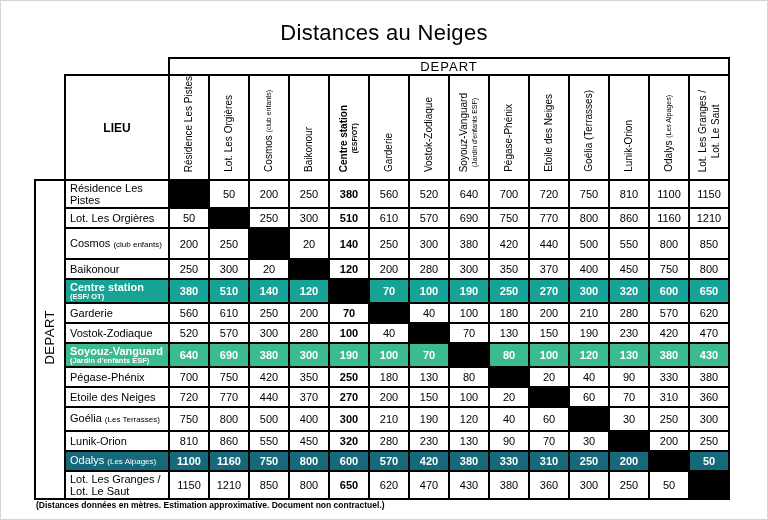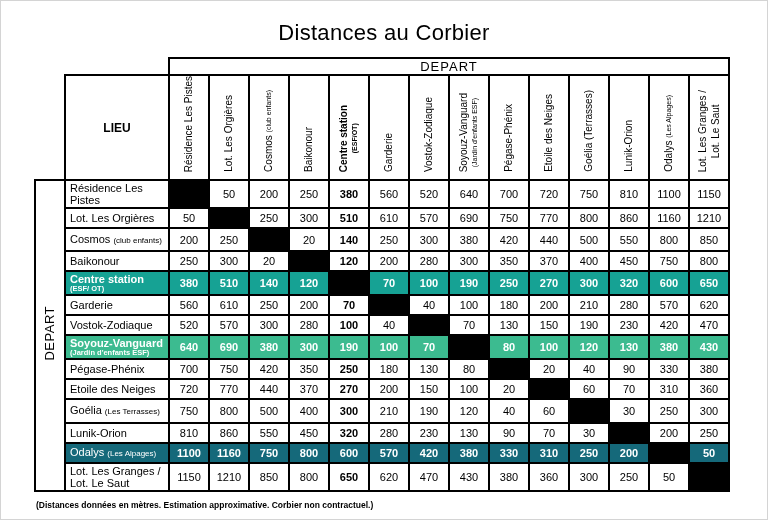--- a/index.html
+++ b/index.html
@@ -35,21 +35,21 @@
   .rowhead .sub2{display:block;font-size:7.5px;line-height:1;}
   .cell{text-align:center;font-size:11px;}
   .bold{font-weight:bold;}
   .diag{background:#000;}
   .footer{position:absolute;left:36px;top:500px;font-size:8.5px;font-weight:bold;}
 </style>
 </head>
 <body>
 
 <div class="frame"></div>
-<div class="title">Distances au Corbier</div>
+<div class="title">Distances au Neiges</div>
 
 <table>
   <colgroup id="cols">
       <col style="width:30px">
       <col style="width:104px">
       <col style="width:40px">
       <col style="width:40px">
       <col style="width:40px">
       <col style="width:40px">
       <col style="width:40px">
@@ -114,21 +114,21 @@
         <td class="cell">610</td>
         <td class="cell">570</td>
         <td class="cell">690</td>
         <td class="cell">750</td>
         <td class="cell">770</td>
         <td class="cell">800</td>
         <td class="cell">860</td>
         <td class="cell">1160</td>
         <td class="cell">1210</td>
       </tr>
-      <tr style="height:23px">
+      <tr style="height:31px">
         <td class="rowhead">Cosmos <span class="subin">(club enfants)</span></td>
         <td class="cell">200</td>
         <td class="cell">250</td>
         <td class="cell diag" style="background:#000000"></td>
         <td class="cell">20</td>
         <td class="cell bold">140</td>
         <td class="cell">250</td>
         <td class="cell">300</td>
         <td class="cell">380</td>
         <td class="cell">420</td>
@@ -321,13 +321,13 @@
         <td class="cell">380</td>
         <td class="cell">360</td>
         <td class="cell">300</td>
         <td class="cell">250</td>
         <td class="cell">50</td>
         <td class="cell diag" style="background:#000000"></td>
       </tr>
     </tbody>
 </table>
 
-<div class="footer">(Distances données en mètres. Estimation approximative. Corbier non contractuel.)</div>
+<div class="footer">(Distances données en mètres. Estimation approximative. Document non contractuel.)</div>
 
 </body></html>

